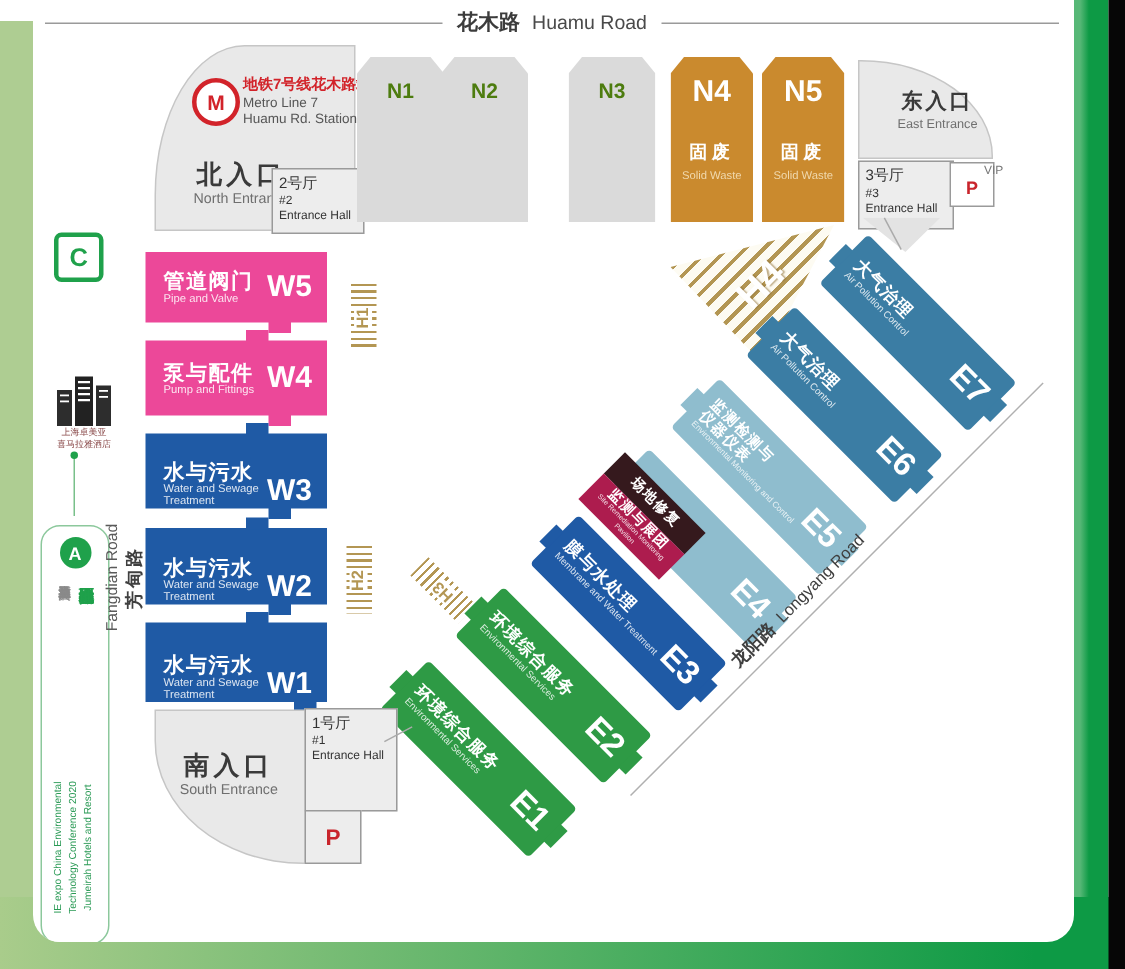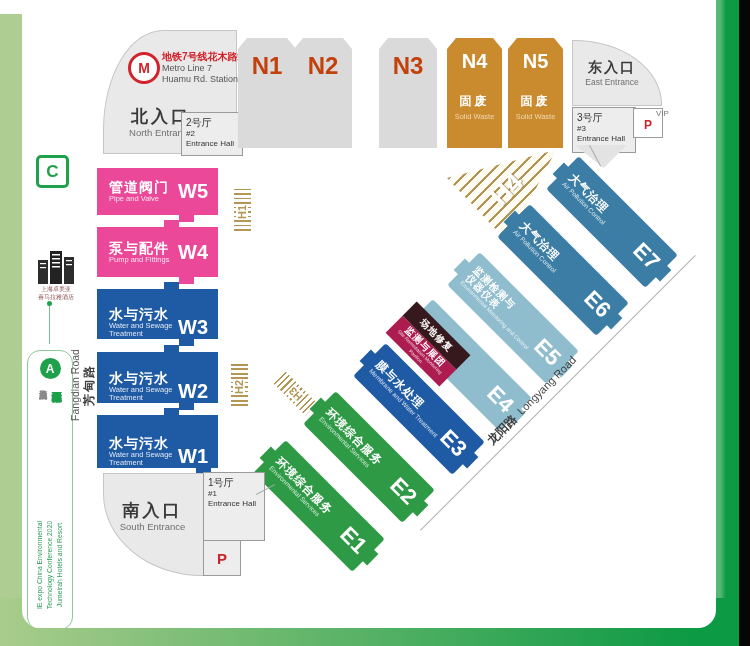--- a/index.html
+++ b/index.html
@@ -55,21 +55,21 @@
   .vip-t{font-size:8px;color:#777;padding-left:22px;}
   .vip-p{font-size:12px;font-weight:800;color:#c9252c;}
   .pbox{left:181px;top:540px;width:36px;height:34px;background:#ededed;border:1px solid #9a9a9a;
         display:flex;align-items:center;justify-content:center;
         font-size:15px;font-weight:800;color:#c9252c;}
 
   
   .nhall{top:38px;height:110px;clip-path:polygon(9px 0,calc(100% - 9px) 0,100% 11px,100% 100%,0 100%,0 11px);
          display:flex;flex-direction:column;align-items:center;}
   .n-gray{background:#dadada;}
-  .n-gray .ncode{margin-top:14px;font-size:24px;font-weight:800;color:#c2410c;}
+  .n-gray .ncode{margin-top:14px;font-size:14px;font-weight:800;color:#4d7c0f;}
   .n-gold{background:#ca8a2e;}
   .n-gold .ncode{margin-top:12px;font-size:20px;font-weight:800;color:#fff;}
   .n-zh{margin-top:20px;font-size:12px;font-weight:bold;color:#fff;letter-spacing:3px;}
   .n-en{margin-top:2px;font-size:7.5px;color:#f0d9ae;}
   .n1{left:216px;width:58px;} .n2{left:272px;width:58px;} .n3{left:357px;width:58px;align-items:center;}
   .n4{left:425px;width:55px;} .n5{left:486px;width:55px;}
 
   
   .whall{left:75px;width:121px;display:flex;align-items:center;padding:0 10px 0 12px;
          box-sizing:border-box;color:#fff;}
@@ -166,20 +166,25 @@
 </head>
 <body>
 
 <div class="abs frame-left"></div>
 <div class="abs frame-right"></div>
 <div class="abs frame-bottom"></div>
 <div class="abs frame-black"></div>
 
 <div class="abs content">
 
+  <div class="abs road-top">
+    <div class="rline"></div>
+    <div class="rlabel"><b>花木路</b><span>Huamu Road</span></div>
+    <div class="rline"></div>
+  </div>
 
   <div class="abs fan fan-north"></div>
   <div class="abs metro-logo">
       <span>M</span>
     </div>
   <div class="abs metro-text">
     <div class="metro-zh">地铁7号线花木路站</div>
     <div class="metro-en">Metro Line 7</div>
     <div class="metro-en">Huamu Rd. Station</div>
   </div>
@@ -207,21 +212,21 @@
     <div class="n-zh">固废</div>
     <div class="n-en">Solid Waste</div>
   </div>
   <div class="abs nhall n-gold n5">
     <div class="ncode">N5</div>
     <div class="n-zh">固废</div>
     <div class="n-en">Solid Waste</div>
   </div>
 
   <div class="abs fan fan-east">
-    <div class="ent-text" style="margin-top:18px;width:78px;">
+    <div class="ent-text" style="margin-top:18px;width:78px;padding-left:13px;">
       <div class="ent-zh">东入口</div>
       <div class="ent-en">East Entrance</div>
     </div>
   </div>
   <div class="abs hallbox box3">
     <div class="hb-zh">3号厅</div>
     <div>#3</div>
     <div>Entrance Hall</div>
   </div>
   <div class="abs vipbox">

